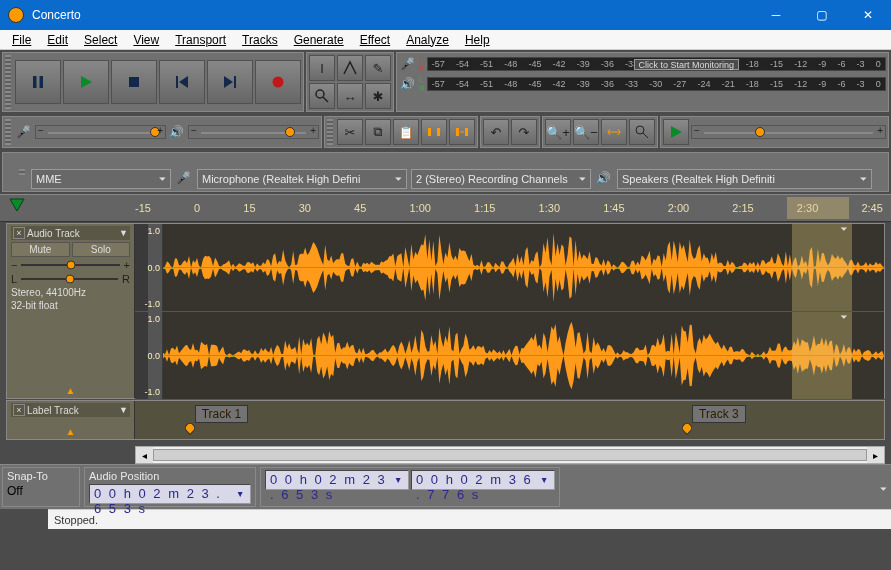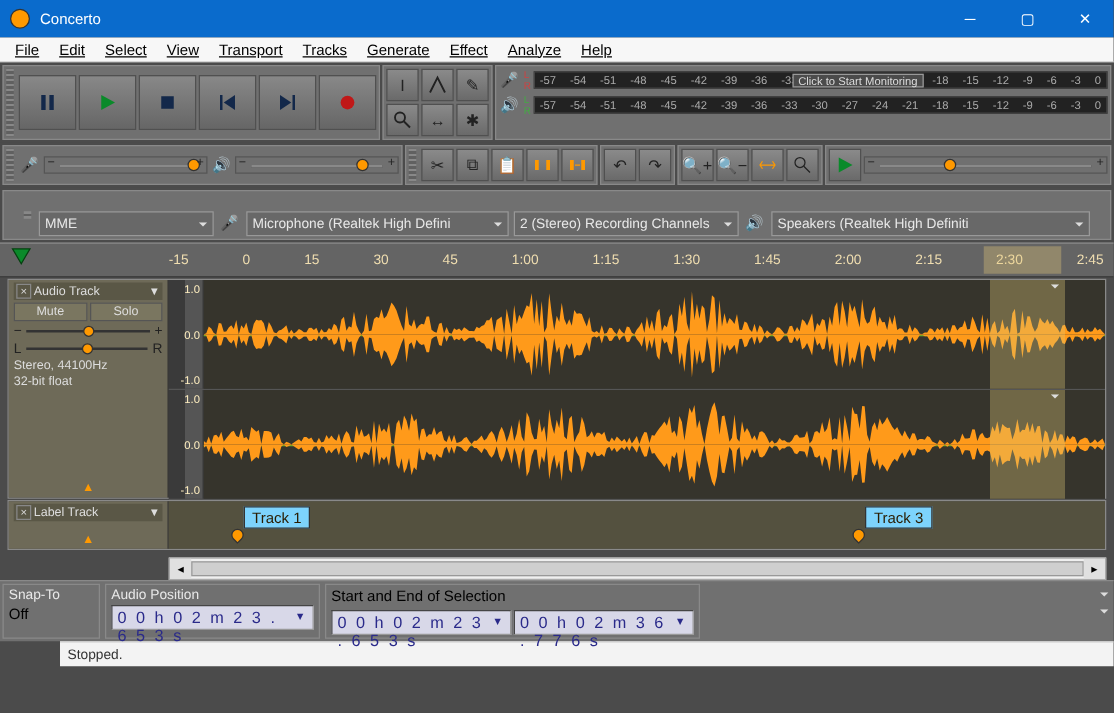--- a/index.html
+++ b/index.html
@@ -67,21 +67,21 @@
 .track .body { flex:1; background:#2e2e2e; position:relative; }
 .channel { position:relative; border-bottom:1px solid #555; background:#3a3a3a;}
 .channel .scale { position:absolute; left:0; top:0; bottom:0; width:14px; background:#555; color:#ffefc0; font-size:9px; display:flex; flex-direction:column; justify-content:space-between; align-items:flex-end; padding:2px 2px;margin-left:13px;}
 .channel .wave { position:absolute; left:28px; right:0; top:0; bottom:0; background:#36342c;}
 .channel .wave .mid { position:absolute; top:50%; left:0; right:0; height:1px; background:#7a2;}
 .channel .wave svg { position:absolute; inset:0; width:100%; height:100%;}
 .channel .sel { position:absolute; top:0; bottom:0; background:rgba(220,200,120,.35);}
 
 .labeltrack .body { background:#54513f; }
 .labeltrack .lrow { position:absolute; left:28px; right:0; top:4px; height:22px;}
-.labeltrack .lbl { position:absolute; top:0; background:#7dd3fc; border:1px solid #333; color:#2a1c00; font-size:12px; padding:1px 6px; }
+.labeltrack .lbl { position:absolute; top:0; background:#737373; border:1px solid #333; color:#2a1c00; font-size:12px; padding:1px 6px; }
 .labeltrack .pin { position:absolute; top:18px; width:10px; height:10px; background:#f90; border:1px solid #333; border-radius:50% 50% 50% 0; transform:rotate(-45deg);}
 
 
 .hscroll { height:18px; background:#f0f0f0; margin:6px 6px 0 135px; border:1px solid #aaa; position:relative;}
 .hscroll .lh,.hscroll .rh{ width:17px; height:16px; position:absolute; top:0; background:#e0e0e0; display:flex; align-items:center; justify-content:center; font-size:10px;}
 .hscroll .lh{left:0;} .hscroll .rh{right:0;}
 .hscroll .thumb{position:absolute; top:2px; bottom:2px; background:#cfcfcf; border:1px solid #999;}
 
 
 .bottombar { background:#707070; border-top:1px solid #898989; padding:2px; }
@@ -451,21 +451,20 @@
   <div class="row">
     <div class="bcell" style="width:78px">
       <span class="lab">Snap-To</span>
       <div class="sel" style="height:20px;"><span>Off</span></div>
     </div>
     <div class="bcell" style="width:172px">
       <span class="lab">Audio Position</span>
       <div class="numread"><span>0 0 h 0 2 m 2 3 . 6 5 3 s</span>▾</div>
     </div>
     <div class="bcell" style="flex:0 0 300px">
-      <div class="sel" style="height:16px;"><span>Start and End of Selection</span></div>
       <div style="display:flex; gap:2px;">
         <div class="numread"><span>0 0 h 0 2 m 2 3 . 6 5 3 s</span>▾</div>
         <div class="numread"><span>0 0 h 0 2 m 3 6 . 7 7 6 s</span>▾</div>
       </div>
     </div>
   </div>
 </div>
 
 <div class="statusbar">
   <span>Stopped.</span>

